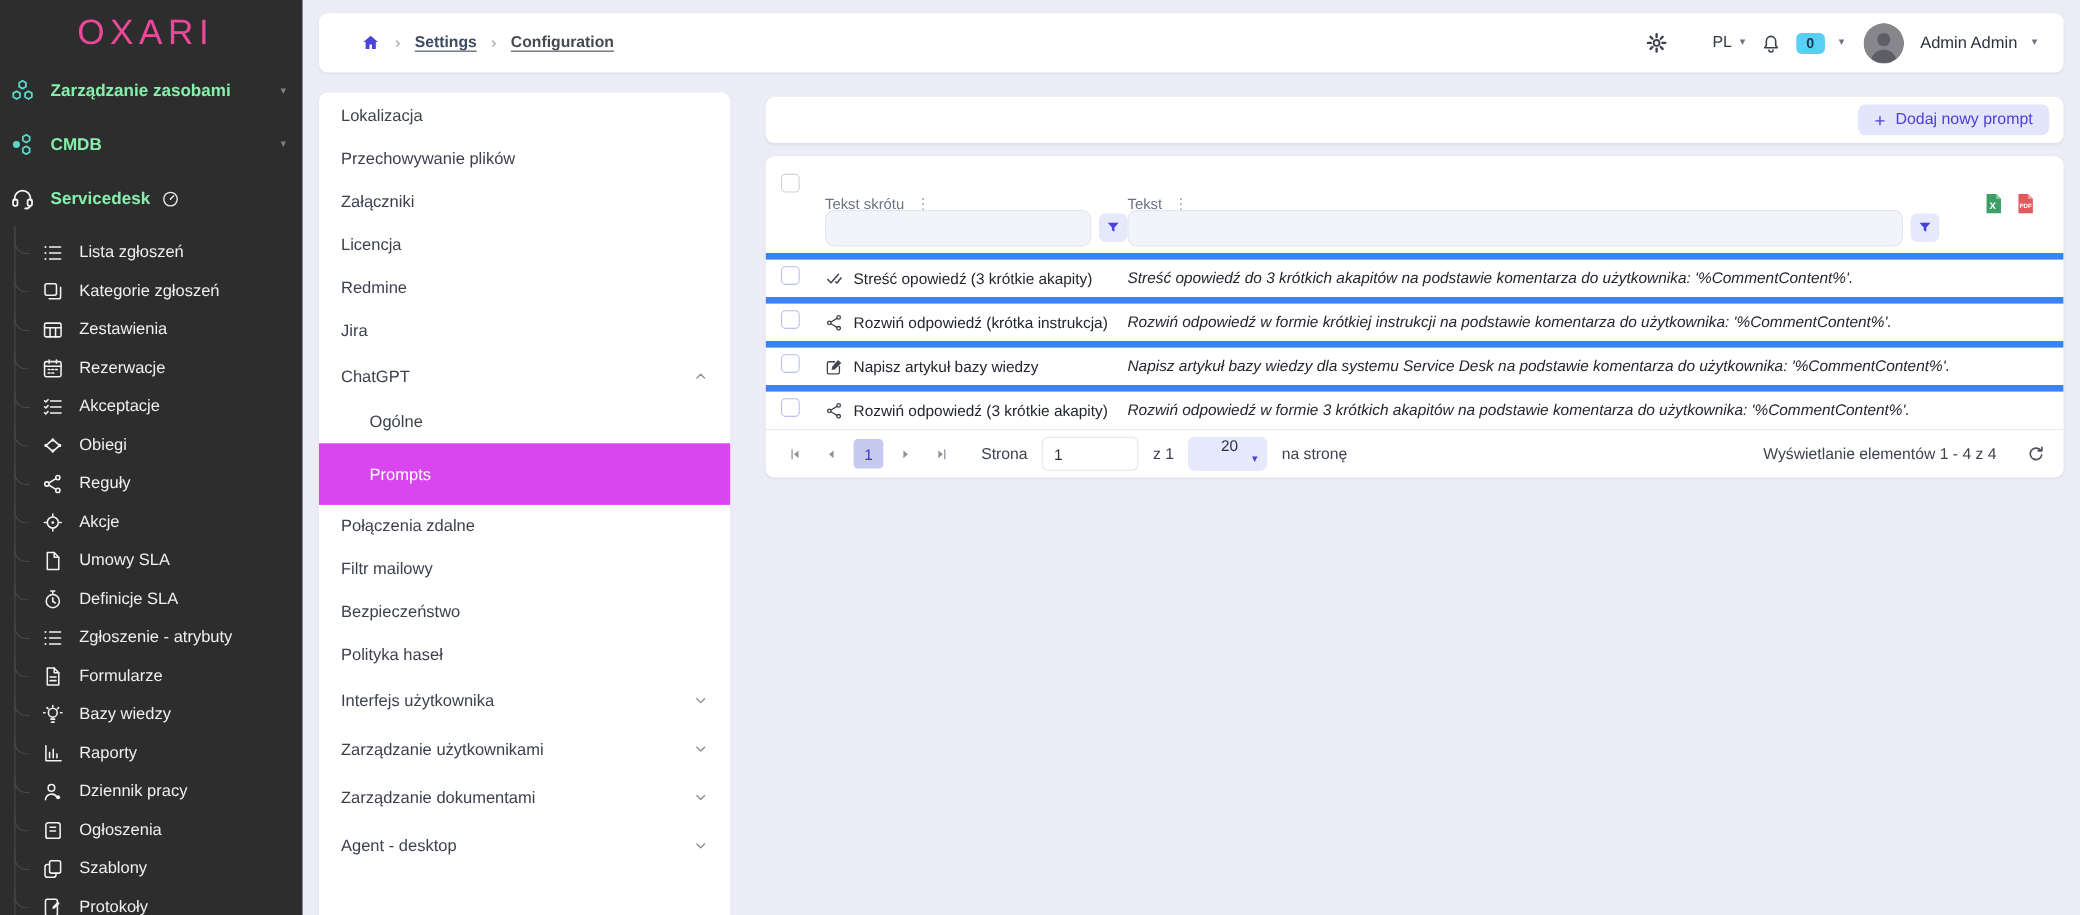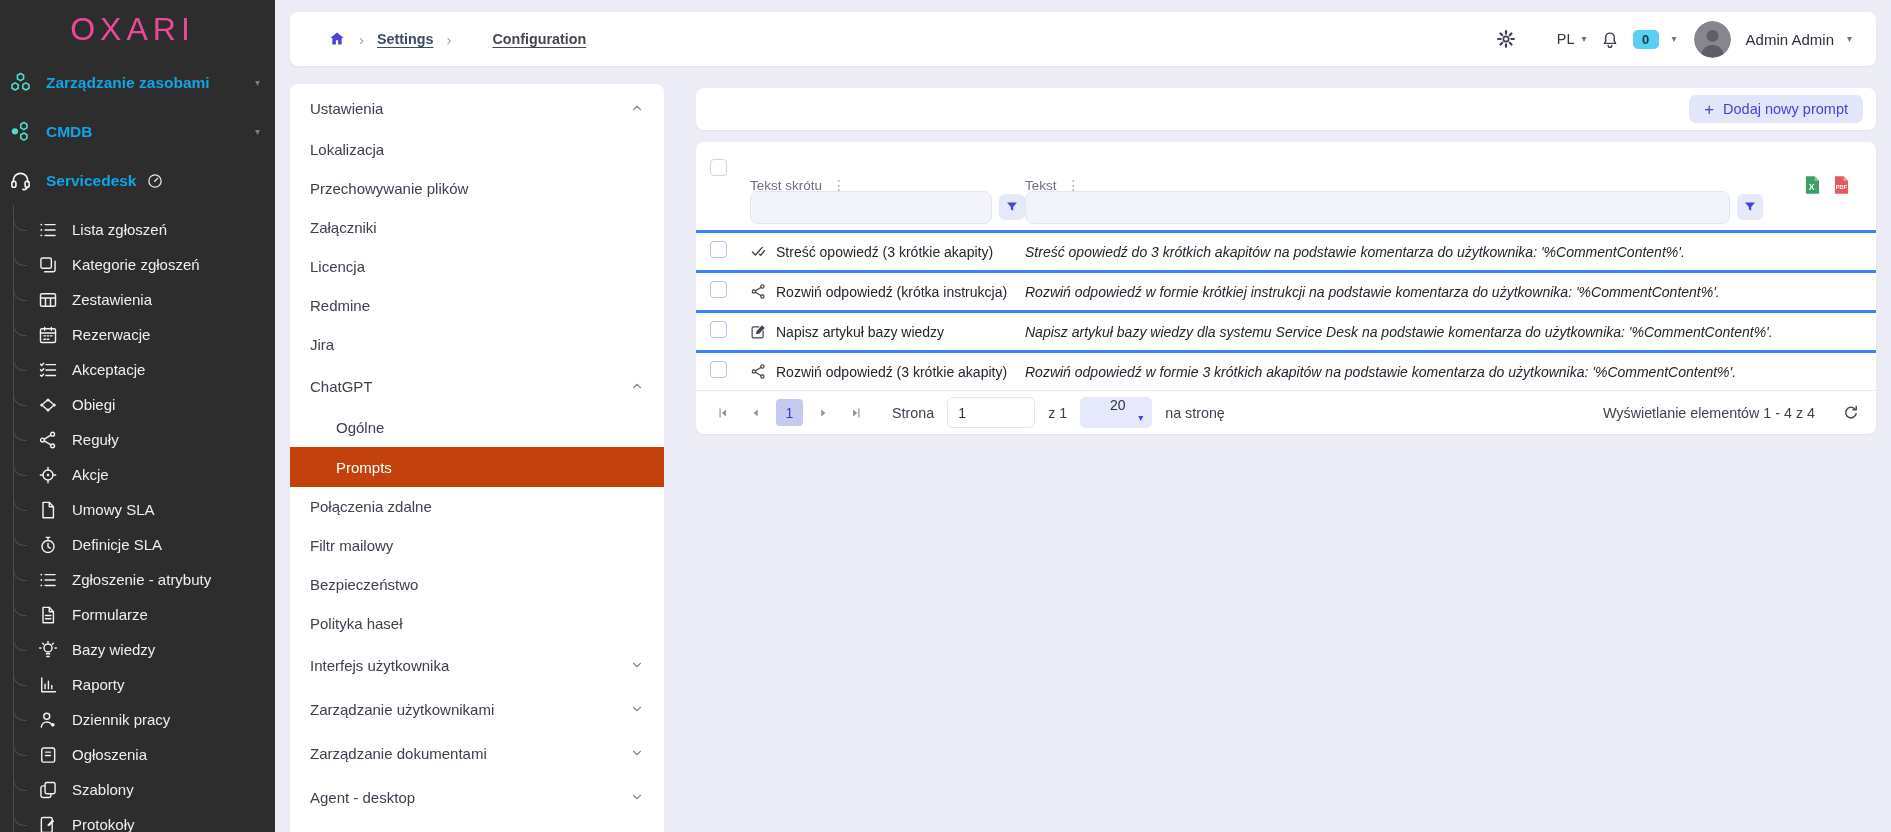--- a/index.html
+++ b/index.html
@@ -19,21 +19,21 @@
   }
   .logo {
     height: 58px; display: flex; align-items: center; justify-content: center;
     color: #ec4899; font-size: 32px; letter-spacing: 5px; font-weight: 400;
     padding-right: 10px;
   }
   .nav-top {
     display: flex; align-items: center; height: 49px; padding: 0 10px 0 9px;
     cursor: pointer;
   }
-  .nav-top .lbl { font-size: 15.5px; font-weight: 700; color: #0ea5e9; }
+  .nav-top .lbl { font-size: 15.5px; font-weight: 700; color: #86efac; }
   .nav-top .ic { width: 23px; height: 23px; margin-right: 14px; color: #f5f5f5; flex: none; }
   .nav-top .ic.accent { color: #57d9c9; }
   .nav-top .ic.suffix { width: 18px; height: 18px; margin: 0 0 0 9px; color: #e8e8e8; }
   .mini-caret { margin-left: auto; color: #7d7d7d; font-size: 10px; padding-right: 5px; }
   .submenu { position: relative; margin-left: 13px; border-left: 1px solid #4a4a4a; padding-top: 7px; }
   .nav-sub {
     position: relative; display: flex; align-items: center; height: 35px;
     padding-left: 24px; cursor: pointer;
   }
   .nav-sub::before {
@@ -51,21 +51,21 @@
     background: #ffffff; border-radius: 8px; display: flex; align-items: center;
     padding: 0 24px 0 38px; box-shadow: 0 1px 2px rgba(25,28,60,0.05);
   }
   .breadcrumb { display: flex; align-items: center; gap: 13px; }
   .bc-home { width: 18px; height: 18px; color: #4a43d8; cursor: pointer; }
   .bc-sep { color: #9aa0ac; font-size: 15px; }
   .bc-link {
     font-size: 14.3px; font-weight: 700; text-decoration: underline;
     text-underline-offset: 3px; cursor: pointer; color: #3d4a63;
   }
-  .bc-link.dark { color: #45494f; margin-left: 28px; }
+  .bc-link.dark { color: #45494f; }
   .topbar-right { margin-left: auto; display: flex; align-items: center; gap: 13px; }
   .tb-ic { width: 20px; height: 20px; color: #3b404e; cursor: pointer; }
   .lang { display: flex; align-items: center; gap: 7px; font-size: 14.5px; color: #333845; cursor: pointer; padding-left: 28px; }
   .badge {
     min-width: 26px; height: 19px; background: #58cff3; color: #17394a;
     border-radius: 5px; font-size: 13px; font-weight: 700;
     display: flex; align-items: center; justify-content: center; cursor: pointer;
   }
   .avatar { width: 37px; height: 37px; border-radius: 50%; overflow: hidden; cursor: pointer; flex: none; margin-left: 4px; }
   .avatar svg { display: block; width: 100%; height: 100%; }
@@ -78,21 +78,21 @@
     position: absolute; left: 290px; top: 84px; width: 374px; bottom: -10px;
     background: #ffffff; border-radius: 8px; overflow: hidden;
     box-shadow: 0 1px 2px rgba(25,28,60,0.05); padding-top: 2px;
   }
   .set-item {
     height: 39px; display: flex; align-items: center;
     padding: 0 20px 0 20px; font-size: 15px; color: #3d414e; cursor: pointer;
   }
   .set-group { height: 44px; }
   .set-sub { padding-left: 46px; }
-  .set-selected { background: #c2410c; height: 40px; }
+  .set-selected { background: #d946ef; height: 56px; }
   .set-selected .lbl { color: #ffffff; }
   .set-item .chev { margin-left: auto; width: 14px; height: 14px; color: #868b97; flex: none; }
 
   
   .toolbar-card {
     position: absolute; left: 696px; top: 88px; width: 1180px; height: 42px;
     background: #ffffff; border-radius: 8px; display: flex; align-items: center;
     justify-content: flex-end; padding: 0 13px; box-shadow: 0 1px 2px rgba(25,28,60,0.05);
   }
   .add-btn {
@@ -131,21 +131,21 @@
     color: #333; outline: none; min-width: 0;
   }
   .fcell.wide .f-input { flex: none; width: 705px; }
   .f-btn {
     width: 26px; height: 26px; border-radius: 6px; background: #e6e8fb; color: #4a41d8;
     display: flex; align-items: center; justify-content: center; margin-left: 7px;
     cursor: pointer; flex: none;
   }
   .f-btn .ic { width: 14px; height: 14px; }
 
-  .trow { height: 40px; border-top: 3px solid #3b82f6; }
+  .trow { height: 40px; border-top: 6px solid #3b82f6; }
   .c-short { display: flex; align-items: center; gap: 9px; overflow: hidden; }
   .row-ic { width: 17px; height: 17px; color: #42454e; flex: none; }
   .short-txt { font-size: 14px; color: #23262f; white-space: nowrap; }
   .long-txt { font-size: 14px; color: #23262f; white-space: nowrap; font-style: italic; }
 
   
   .pagination {
     height: 44px; border-top: 1px solid #e8eaf1; display: flex; align-items: center;
     padding: 0 16px 0 14px; gap: 7px; font-size: 14.3px; color: #3f4350;
   }
@@ -446,28 +446,20 @@
             <circle cx="18" cy="14.5" r="5.8" fill="#5e5e66"></circle>
             <path d="M7 31.5a11.5 11.5 0 0 1 22 0A18 18 0 0 1 7 31.5z" fill="#5e5e66"></path>
           </svg>
         </span>
       <span class="user">Admin Admin</span>
       <span class="sm-caret txt-ic">▾</span>
     </div>
   </div>
 
   <div class="settings-card">
-      <div class="set-item set-group">
-        <span class="lbl">Ustawienia</span>
-        <span class="ic chev">
-          <svg viewBox="0 0 24 24" fill="none" stroke="currentColor" stroke-width="1.7" stroke-linecap="round" stroke-linejoin="round">
-            <path d="M6 15l6-6 6 6" stroke-width="2"></path>
-          </svg>
-        </span>
-      </div>
       <div class="set-item">
         <span class="lbl">Lokalizacja</span>
       </div>
       <div class="set-item">
         <span class="lbl">Przechowywanie plików</span>
       </div>
       <div class="set-item">
         <span class="lbl">Załączniki</span>
       </div>
       <div class="set-item">

